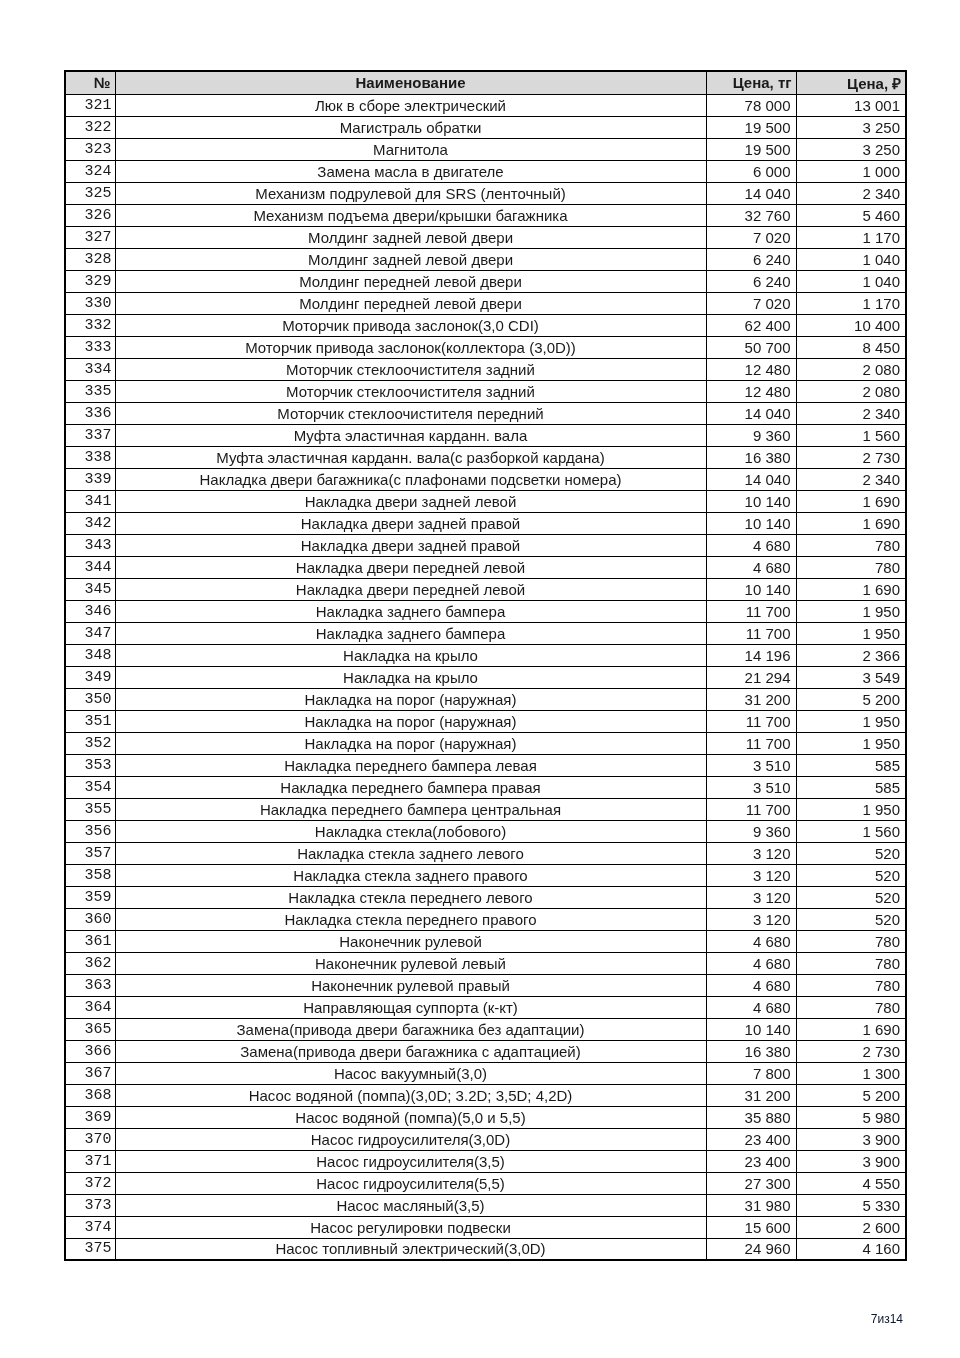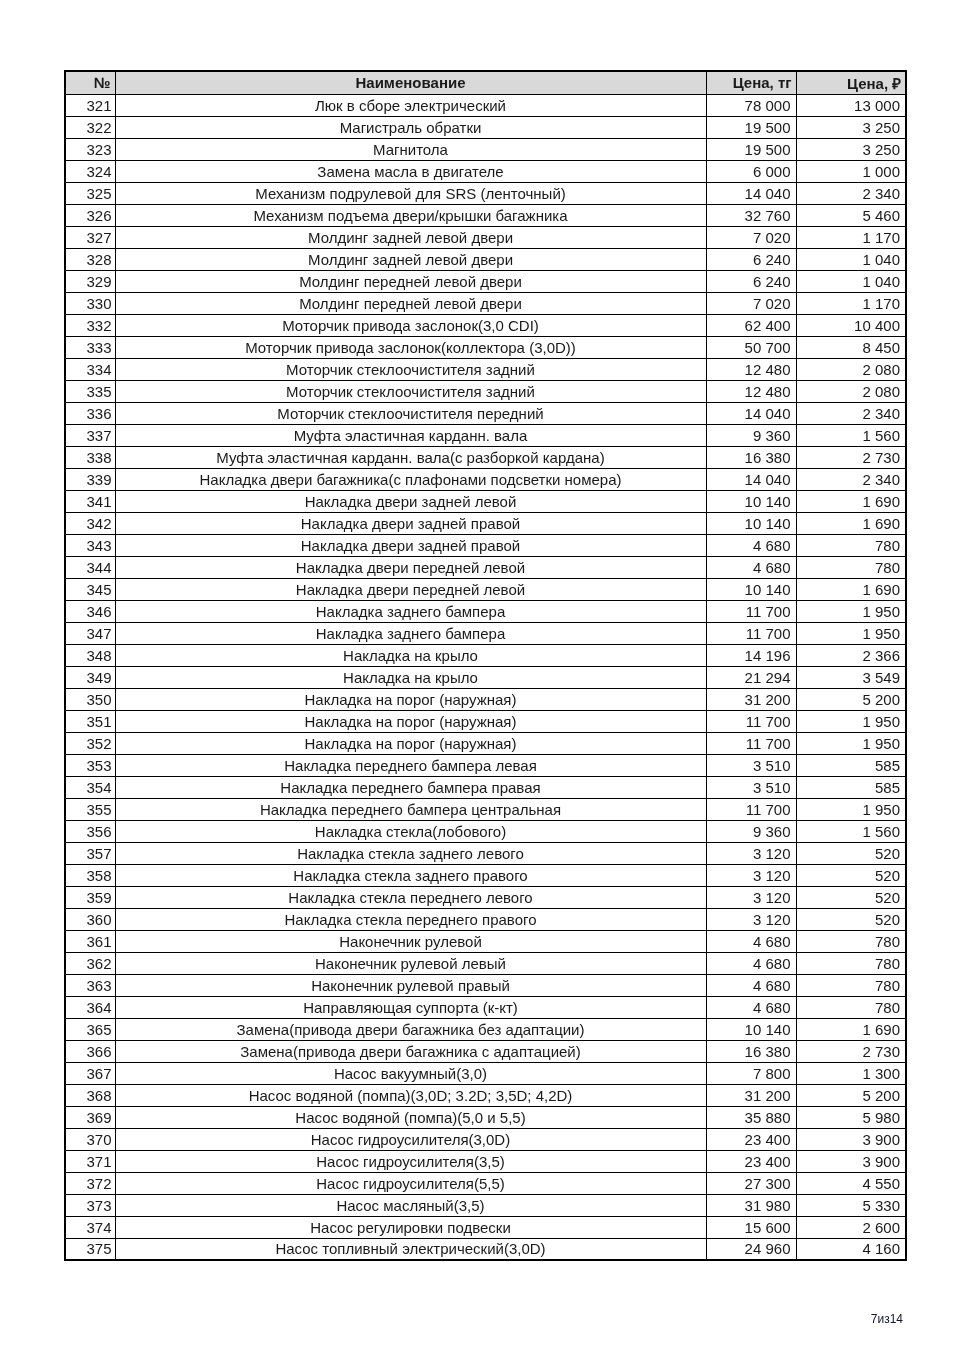--- a/index.html
+++ b/index.html
@@ -41,21 +41,21 @@
     height: 22px;
     padding: 0 5px;
     white-space: nowrap;
     overflow: hidden;
     vertical-align: middle;
   }
   .col-num  { width: 50px;  text-align: right; }
   .col-name { width: 591px; text-align: center; }
   .col-tg   { width: 90px;  text-align: right; }
   .col-rub  { width: 110px; text-align: right; margin-left: 11px; }
-  td.col-num { padding-right: 3px; }
+  td.col-num { padding-right: 3px; font-family: Liberation Mono, monospace; }
   .page-footer {
     position: absolute;
     top: 1312px;
     right: 57px;
     font-size: 12px;
     color: #0f172a;
   }
 </style>
 </head>
 <body>
@@ -69,21 +69,21 @@
         <th class="col-name">Наименование</th>
         <th class="col-tg">Цена, тг</th>
         <th class="col-rub">Цена, ₽</th>
       </tr>
     </thead>
     <tbody>
         <tr>
           <td class="col-num">321</td>
           <td class="col-name">Люк в сборе электрический</td>
           <td class="col-tg">78 000</td>
-          <td class="col-rub">13 000</td>
+          <td class="col-rub">13 001</td>
         </tr>
         <tr>
           <td class="col-num">322</td>
           <td class="col-name">Магистраль обратки</td>
           <td class="col-tg">19 500</td>
           <td class="col-rub">3 250</td>
         </tr>
         <tr>
           <td class="col-num">323</td>
           <td class="col-name">Магнитола</td>

